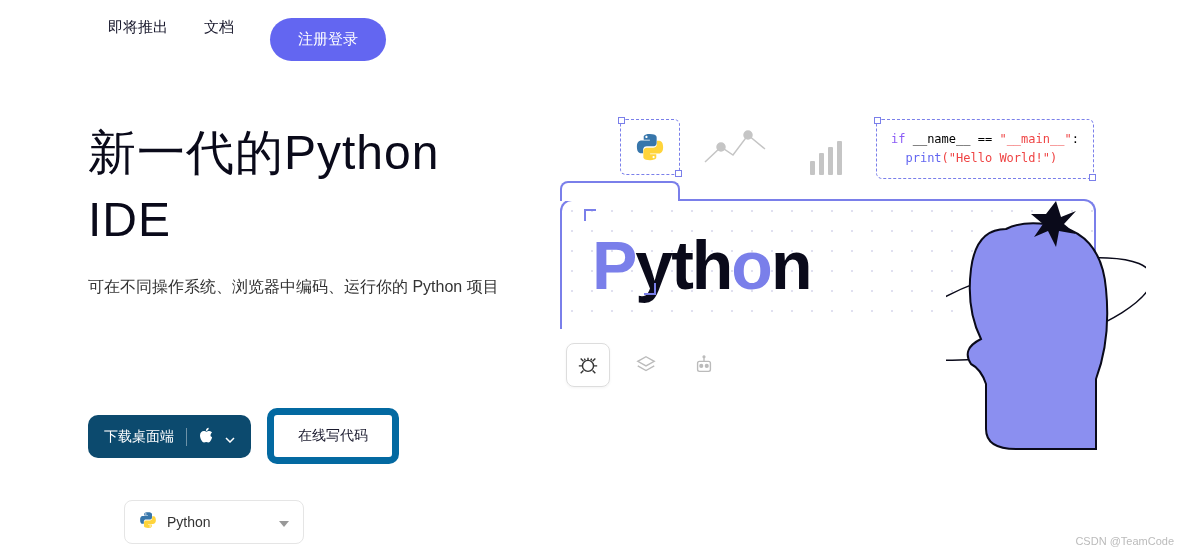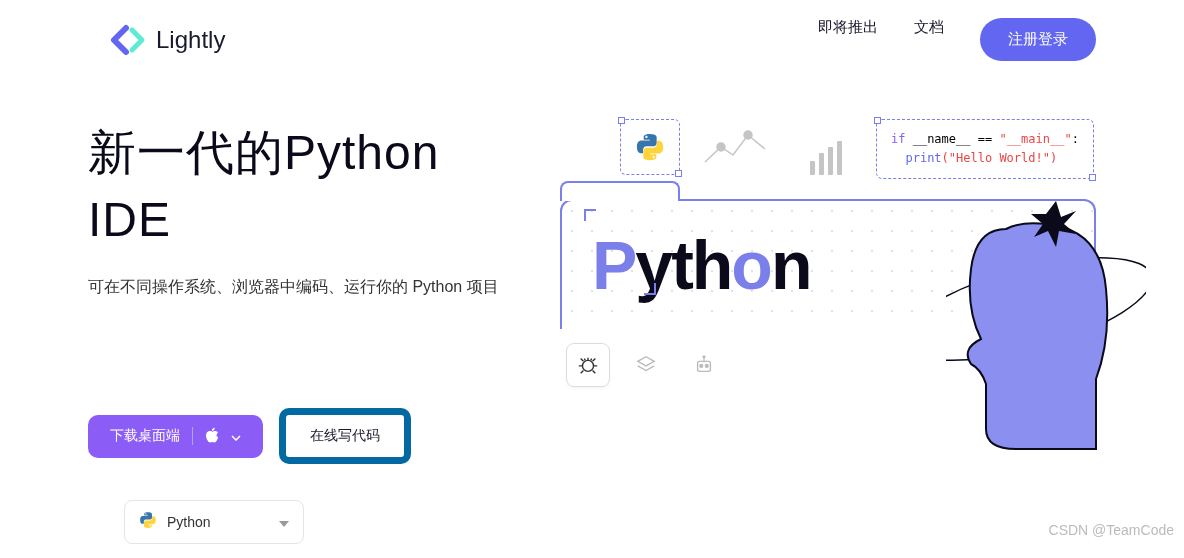--- a/index.html
+++ b/index.html
@@ -78,29 +78,29 @@
       color: #333;
       margin-bottom: 110px;
     }
     .button-row {
       display: flex;
       gap: 16px;
       align-items: center;
       margin-bottom: 36px;
     }
     .download-btn {
-      background: #8b5cf6;
+      background: #0c4a6e;
       color: #fff;
       border: none;
-      padding: 12px 22px;
+      padding: 12px 16px;
       border-radius: 10px;
       font-size: 14px;
       cursor: pointer;
       display: flex;
-      align-items: center;
+      align-items: flex-end;
       gap: 12px;
     }
     .download-btn .divider {
       width: 1px;
       height: 18px;
       background: rgba(255,255,255,0.4);
     }
     .online-btn {
       background: #fff;
       color: #1a1a2e;
@@ -282,39 +282,30 @@
       align-items: center;
       justify-content: center;
       color: #888;
     }
     .icon-tile.bordered {
       border: 1px solid #ddd;
       box-shadow: 0 1px 3px rgba(0,0,0,0.05);
     }
     .watermark {
       position: absolute;
-      bottom: 20px;
+      bottom: 11px;
       right: 10px;
-      font-size: 14px;
+      font-size: 11px;
       color: #bbb;
     }
   </style>
 </head>
 <body>
 
 <div class="header">
-  <div class="logo-group">
-    <span class="logo-icon">
-      <svg width="40" height="40" viewBox="0 0 40 40">
-        <path d="M 18 8 L 6 20 L 18 32" fill="none" stroke="#6366f1" stroke-width="6" stroke-linecap="round" stroke-linejoin="round"></path>
-        <path d="M 24 10 L 34 20 L 24 30" fill="none" stroke="#5eead4" stroke-width="5" stroke-linecap="round" stroke-linejoin="round"></path>
-      </svg>
-    </span>
-    <span class="logo-text">Lightly</span>
-  </div>
   <div class="nav-group">
     <span class="nav-link">即将推出</span>
     <span class="nav-link">文档</span>
     <button class="signup-btn">注册登录</button>
   </div>
 </div>
 
 <div class="main">
   <div class="left-col">
     <h1 class="hero-title">

